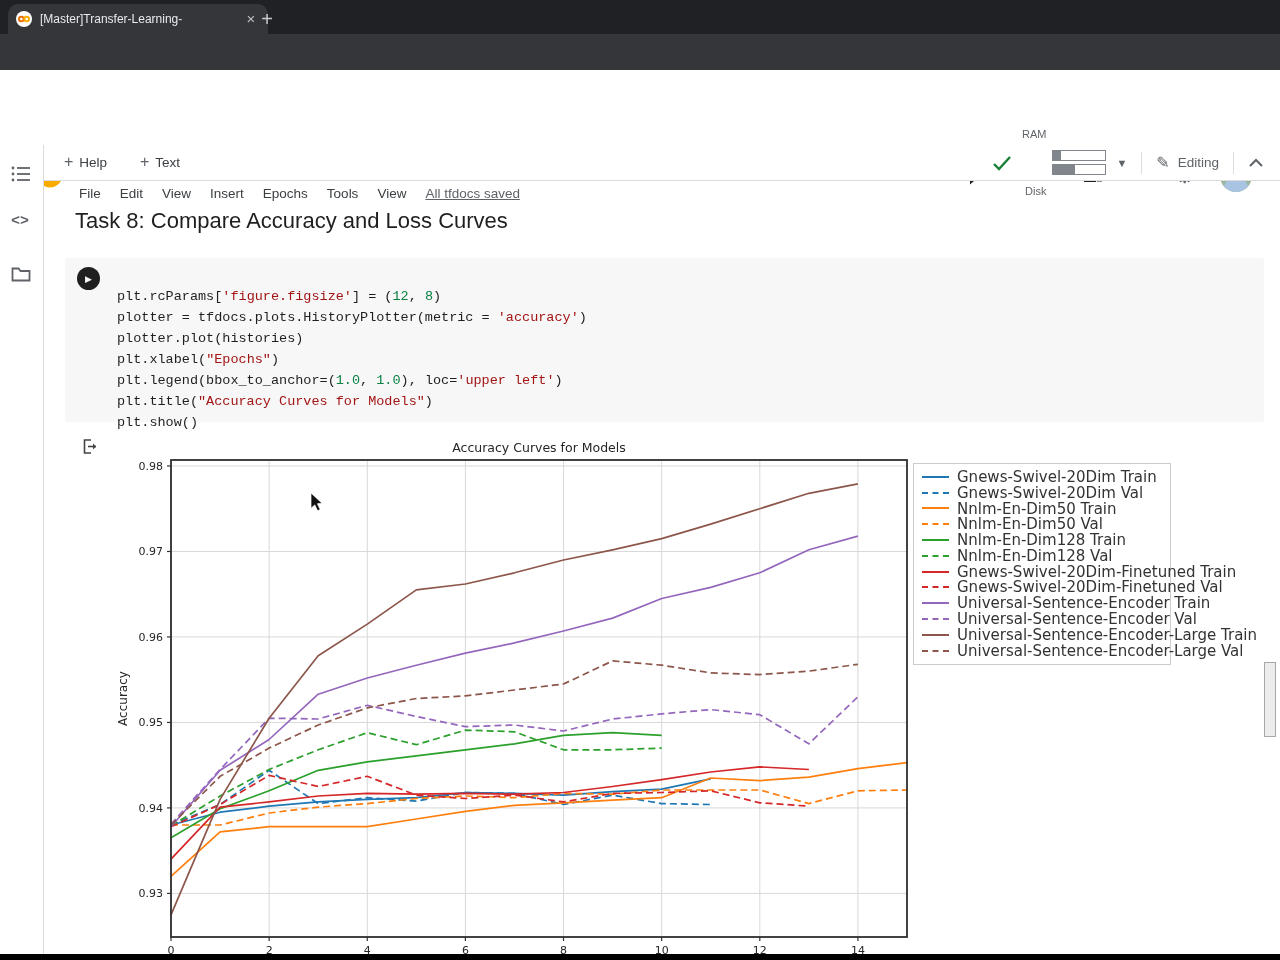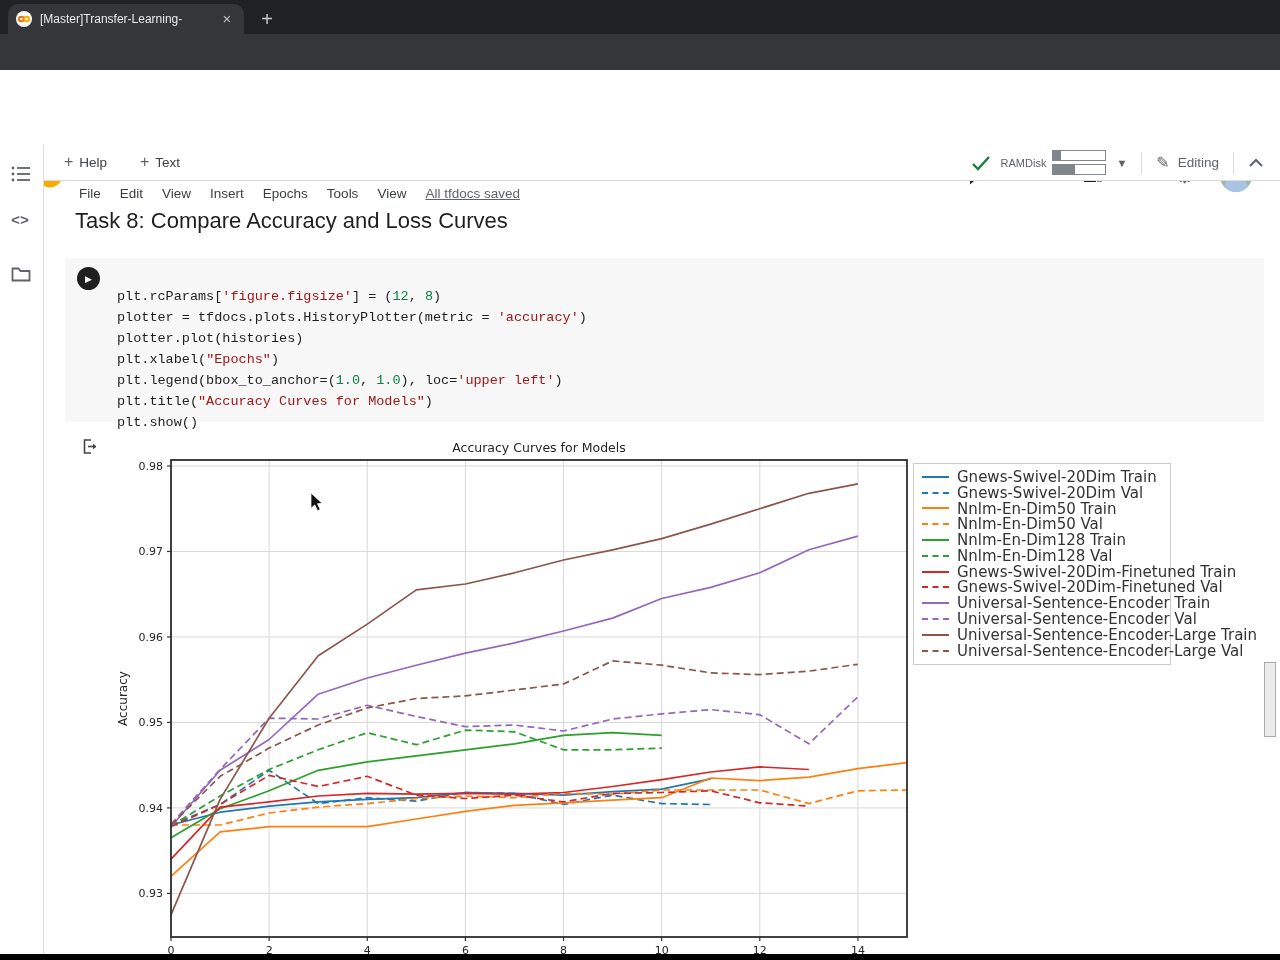--- a/index.html
+++ b/index.html
@@ -1,20 +1,20 @@
 <!DOCTYPE html>
 <html><head>
 <meta charset="utf-8">
 <style>
   html,body{margin:0;padding:0;}
   body{width:1280px;height:960px;overflow:hidden;background:#fff;position:relative;
        font-family:"Liberation Sans",sans-serif;-webkit-font-smoothing:antialiased;}
   
   .tabstrip{position:absolute;left:0;top:0;width:1280px;height:34px;background:#202124;}
-  .tab{position:absolute;left:8px;top:4px;width:236px;height:30px;background:#35363a;
+  .tab{position:absolute;left:8px;top:4px;width:260px;height:30px;background:#35363a;
        border-radius:10px 10px 0 0;display:flex;align-items:center;padding:0 8px;box-sizing:border-box;}
   .tab-title{color:#e8eaed;font-size:12px;white-space:nowrap;overflow:hidden;flex:1;margin-left:8px;}
   .tab-close{color:#bdc1c6;font-size:15px;width:18px;height:18px;line-height:17px;text-align:center;border-radius:50%;}
   .favicon{width:16px;height:16px;border-radius:50%;background:#fff;display:flex;align-items:center;justify-content:center;flex:none;}
   .newtab{position:absolute;left:254px;top:7px;width:26px;height:26px;color:#c7cacd;font-size:20px;
           text-align:center;line-height:25px;border-radius:50%;}
   .urlbar{position:absolute;left:0;top:34px;width:1280px;height:36px;background:#35363a;}
   .nav-ico{position:absolute;top:42px;color:#c7cacd;font-size:17px;width:22px;text-align:center;}
   .omnibox{position:absolute;left:128px;top:39px;width:998px;height:27px;background:#202124;border-radius:14px;
            display:flex;align-items:center;padding:0 10px;box-sizing:border-box;}
@@ -41,21 +41,21 @@
   .hdr-btn{display:flex;align-items:center;gap:9px;font-size:14px;color:#202124;}
   .gear{color:#5f6368;font-size:21px;}
   .avatar{width:32px;height:32px;border-radius:50%;background:#9db8a0;position:relative;overflow:hidden;}
   .avatar:before{content:"";position:absolute;left:9px;top:4px;width:14px;height:13px;border-radius:50%;background:#b07b52;}
   .avatar:after{content:"";position:absolute;left:4px;top:18px;width:24px;height:14px;border-radius:10px 10px 0 0;background:#a9c4e2;}
   
   .nb-toolbar{position:absolute;left:44px;top:145px;width:1236px;height:36px;background:#fff;border-bottom:1px solid #dadce0;box-sizing:border-box;}
   .add-btn{position:absolute;top:8px;display:flex;align-items:center;gap:6px;color:#3c4043;font-size:13.5px;}
   .plus{color:#5f6368;font-size:16px;}
   .tb-right{position:absolute;right:16px;top:0;height:35px;display:flex;align-items:center;}
-  .reslabels{display:flex;flex-direction:row;font-size:11px;color:#5f6368;line-height:12px;align-items:flex-end;margin:0 6px 0 10px;}
+  .reslabels{display:flex;flex-direction:column;font-size:11px;color:#5f6368;line-height:12px;align-items:flex-end;margin:0 6px 0 10px;gap:45px;}
   .bars{display:flex;flex-direction:column;gap:3px;}
   .bar{width:52px;height:9px;border:1px solid #80868b;background:#fff;position:relative;}
   .bar>i{display:block;height:100%;background:#80868b;}
   .tb-divider{width:1px;height:22px;background:#dadce0;margin:0 14px;}
   .editing{display:flex;align-items:center;gap:8px;color:#5f6368;font-size:13.5px;}
   .pencil{font-size:16px;color:#5f6368;}
   .dropdown{color:#5f6368;font-size:11px;margin-left:10px;}
   
   .sidebar{position:absolute;left:0;top:145px;width:44px;height:810px;background:#fff;border-right:1px solid #dadce0;box-sizing:border-box;}
   .side-ico{position:absolute;left:11px;color:#5f6368;}

